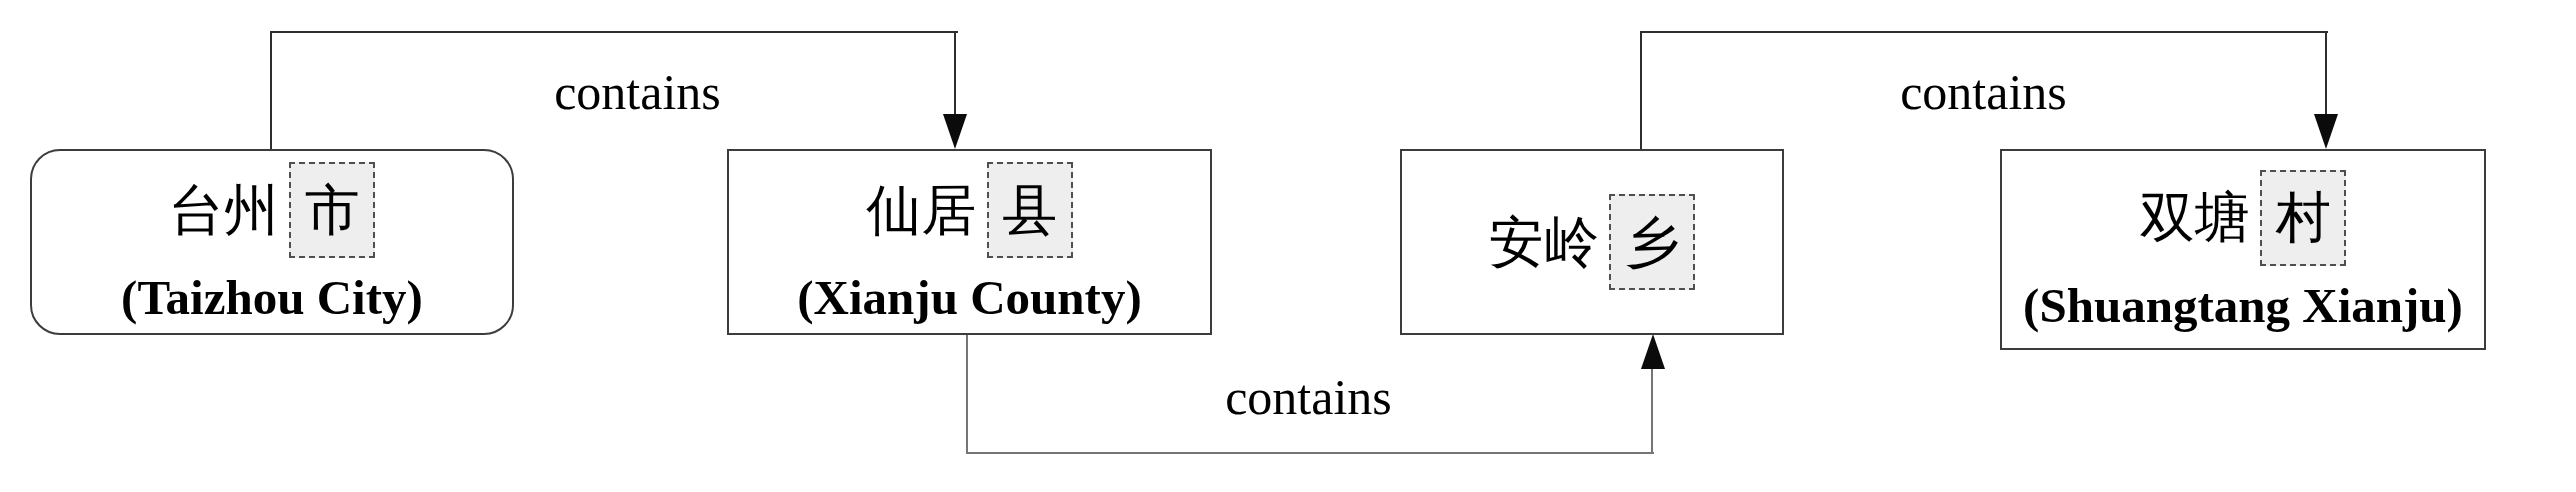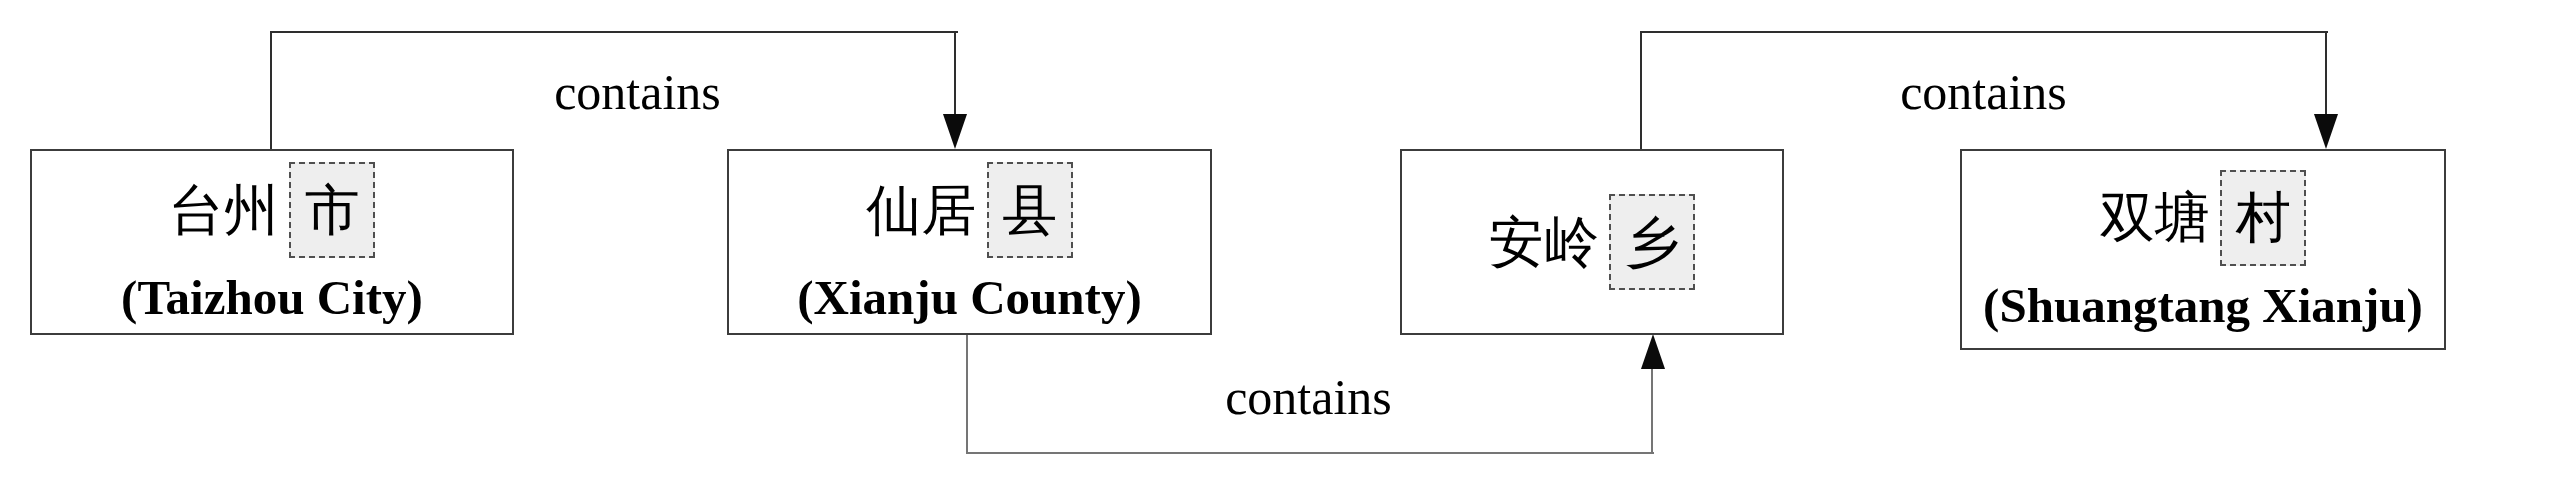--- a/index.html
+++ b/index.html
@@ -78,21 +78,21 @@
   <div class="line gray" style="left:1651px;top:368px;width:2.2px;height:86px;"></div>
   <div class="arrow-up" style="left:1641px;top:334px;"></div>
   <div class="edge-label" style="left:1190px;top:372px;">contains</div>
 
   <div class="line dark" style="left:1640px;top:31px;width:2.2px;height:118px;"></div>
   <div class="line dark" style="left:1640px;top:31px;width:688px;height:2.2px;"></div>
   <div class="line dark" style="left:2325px;top:31px;width:2.2px;height:84px;"></div>
   <div class="arrow-down" style="left:2314px;top:114px;"></div>
   <div class="edge-label" style="left:1865px;top:67px;">contains</div>
 
-  <div class="node" style="left:30px;top:149px;width:484px;height:186px;">
+  <div class="node" style="left:30px;top:149px;width:484px;height:186px;border-radius:30px;">
     <div class="cn-row">
       <span class="cn-name">台州</span>
       <span class="cn-suffix-box">
           <span>市</span>
         </span>
     </div>
     <div class="en-name">(Taizhou City)</div>
   </div>
 
   <div class="node" style="left:727px;top:149px;width:485px;height:186px;">
@@ -107,21 +107,21 @@
 
   <div class="node" style="left:1400px;top:149px;width:384px;height:186px;">
     <div class="cn-row">
       <span class="cn-name">安岭</span>
       <span class="cn-suffix-box">
           <span>乡</span>
         </span>
     </div>
   </div>
 
-  <div class="node" style="left:1960px;top:149px;width:486px;height:201px;">
+  <div class="node" style="left:2000px;top:149px;width:486px;height:201px;">
     <div class="cn-row">
       <span class="cn-name">双塘</span>
       <span class="cn-suffix-box">
           <span>村</span>
         </span>
     </div>
     <div class="en-name">(Shuangtang Xianju)</div>
   </div>
 
 </div>

